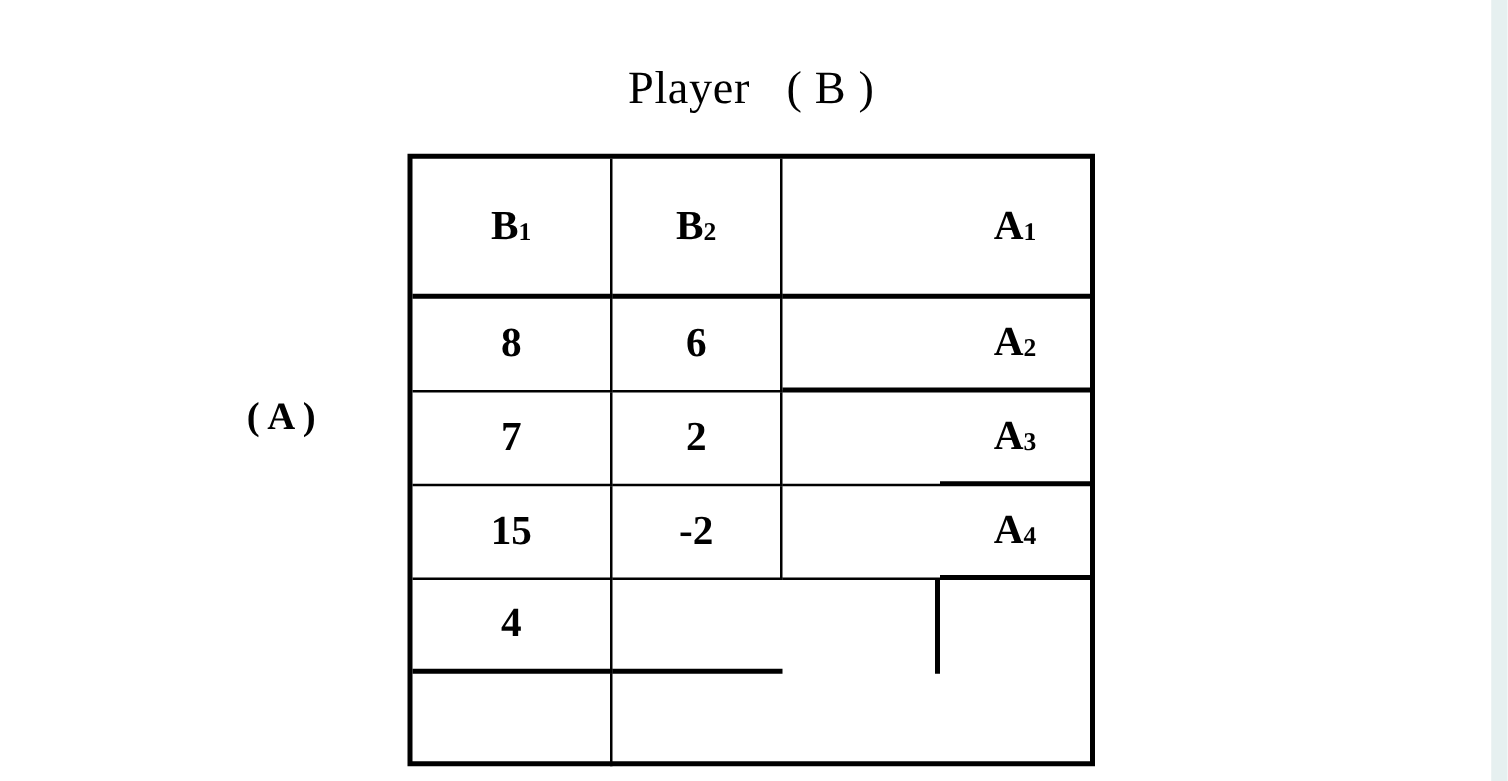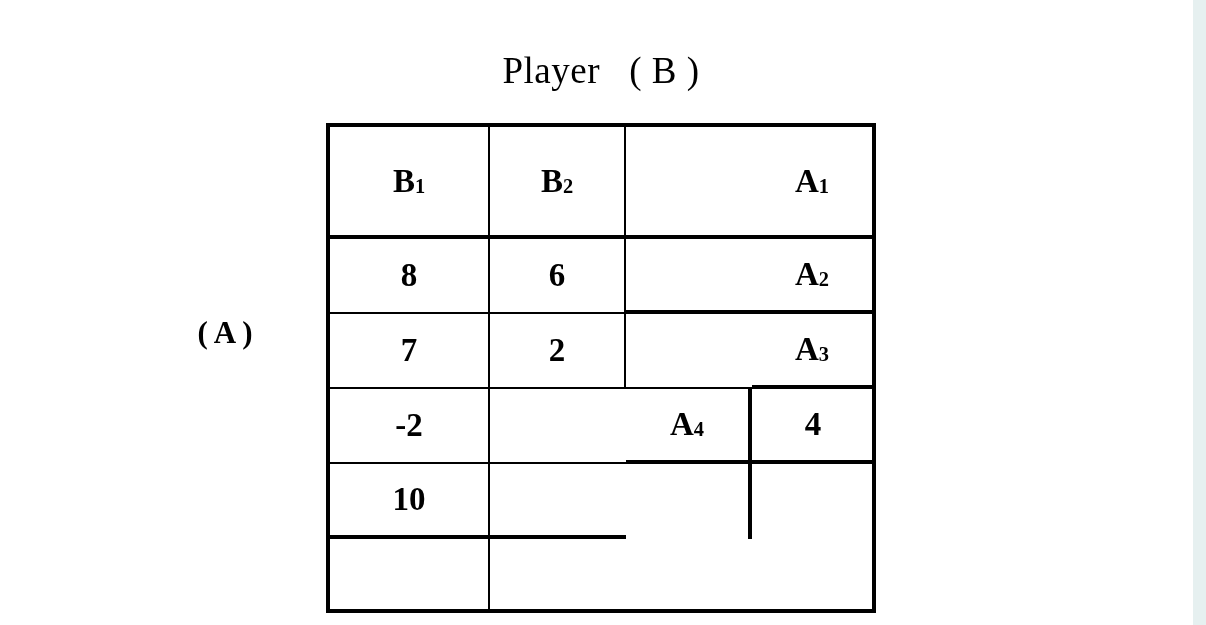--- a/index.html
+++ b/index.html
@@ -164,29 +164,29 @@
       <sub>2</sub>
     </div>
   <div class="cell">7</div>
   <div class="cell">2</div>
   <div class="cell lastcol"></div>
 
   <div class="cell col0 rule-heavy">
       <span>A</span>
       <sub>3</sub>
     </div>
+  <div class="cell">15</div>
   <div class="cell">-2</div>
   <div class="cell lastcol"></div>
 
   <div class="cell col0 rule-heavy">
       <span>A</span>
       <sub>4</sub>
     </div>
   <div class="cell rule-heavy">4</div>
-  <div class="cell rule-heavy">10</div>
   <div class="cell lastcol rule-heavy"></div>
 
   <div class="cell col0 lastrow">
       <span></span>
       <sub></sub>
     </div>
   <div class="cell lastrow"></div>
   <div class="cell lastrow"></div>
   <div class="cell lastcol lastrow"></div>
 

